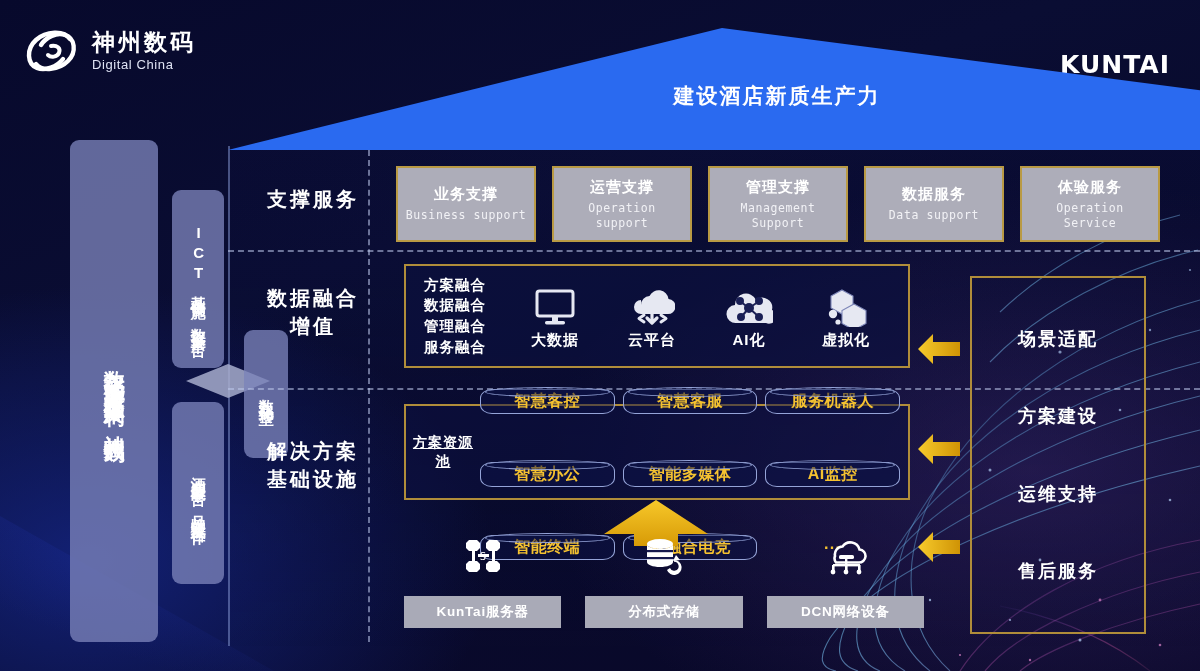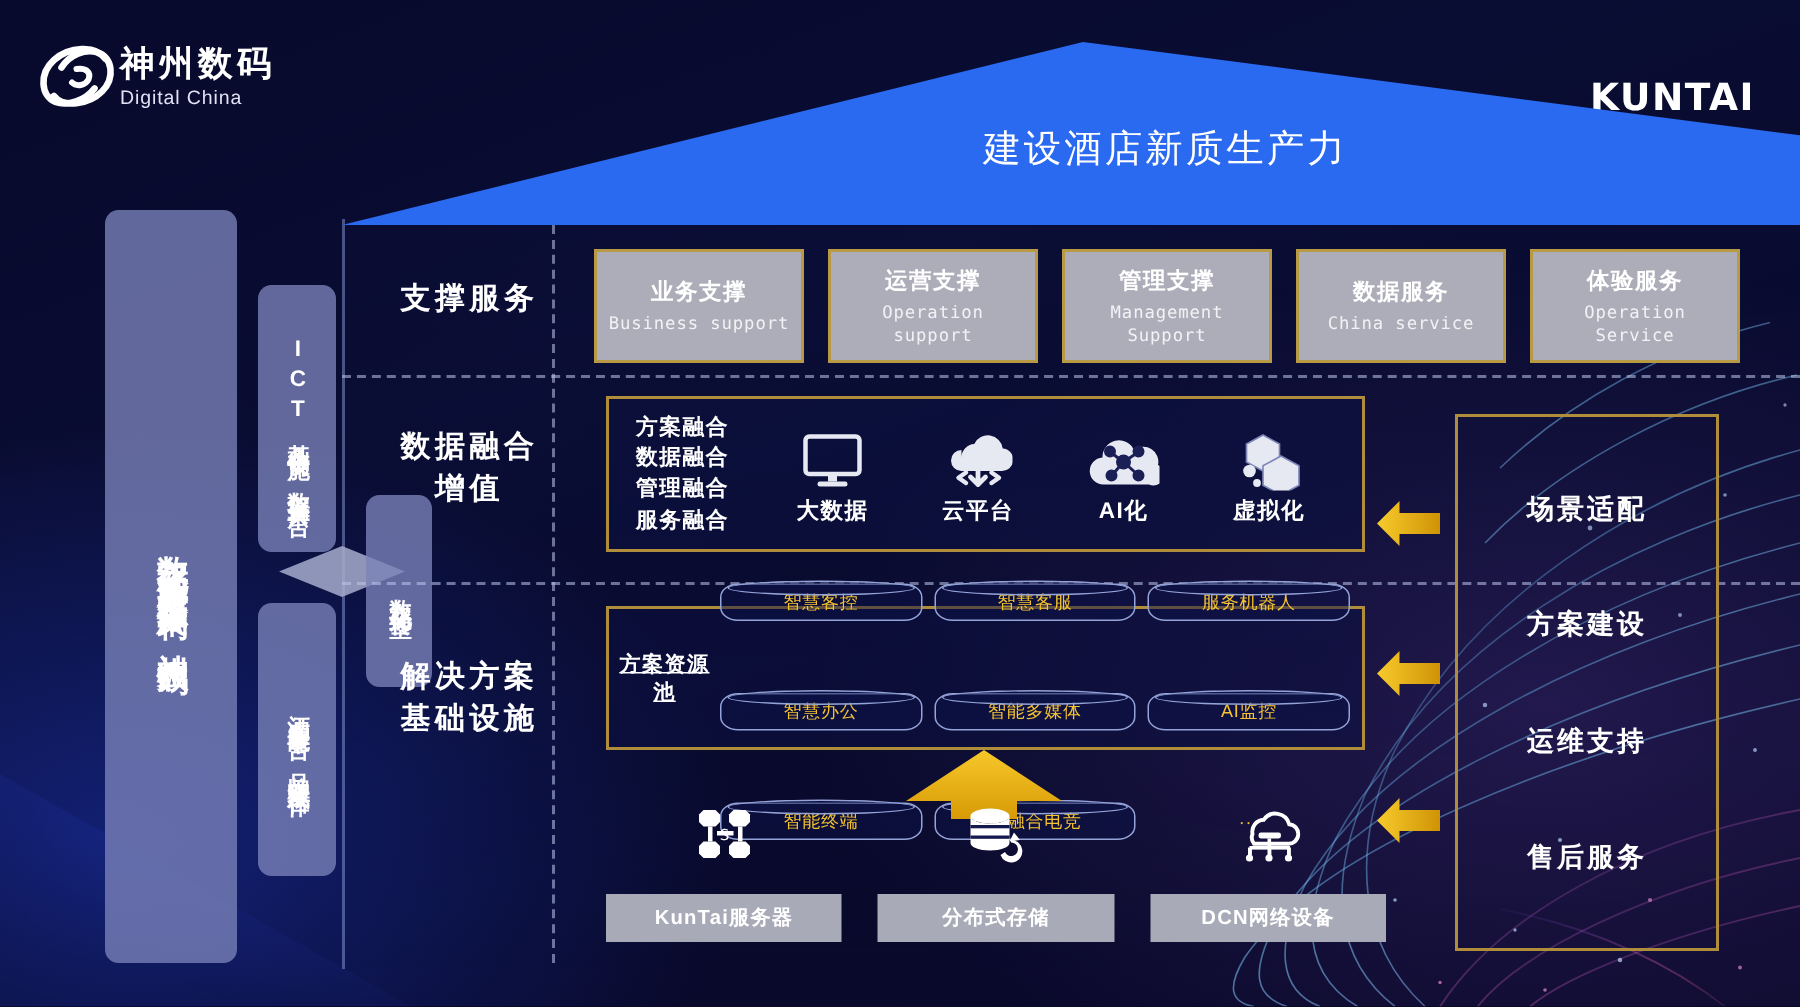--- a/index.html
+++ b/index.html
@@ -19,36 +19,36 @@
     overflow: hidden;
   }
   
   .bg-svg { position: absolute; inset: 0; width: 1200px; height: 671px; pointer-events: none; }
   .lowleft-wedge {
     position: absolute; left: -40px; bottom: -60px; width: 420px; height: 330px;
     background: linear-gradient(200deg, rgba(36,56,190,0.55), rgba(20,26,120,0.0) 72%);
     clip-path: polygon(0% 28%, 100% 100%, 0% 100%);
   }
   
-  .logo-left { position: absolute; left: 24px; top: 26px; display: flex; align-items: center; }
+  .logo-left { position: absolute; left: 24px; top: 26px; display: flex; align-items: center; gap: 12px; }
   .logo-mark { width: 56px; height: 50px; }
   .logo-text-cn { color: #fff; font-size: 23px; font-weight: bold; letter-spacing: 3px; line-height: 1.08; }
   .logo-text-en { color: #dfe3f4; font-size: 13px; letter-spacing: 0.6px; margin-top: 2px; }
   .logo-right { position: absolute; right: 30px; top: 50px; display: flex; align-items: center; gap: 10px; }
   .kt-mark { color: #fff; font-size: 25px; font-weight: bold; letter-spacing: 1px; font-family: "DejaVu Sans", sans-serif; }
   .kt-cn { color: #fff; font-size: 24px; font-weight: bold; letter-spacing: 2px; }
   
   .roof {
     position: absolute; left: 228px; top: 28px; width: 1000px; height: 122px;
     background: #2a6af0;
     clip-path: polygon(49.4% 0%, 100% 54%, 100% 100%, 0% 100%);
   }
   .roof-title {
     position: absolute; left: 612px; top: 82px; width: 330px;
-    color: #ffffff; font-size: 25px; font-weight: normal; letter-spacing: 2px; text-align: center;
+    color: #ffffff; font-size: 21px; font-weight: bold; letter-spacing: 2px; text-align: center;
   }
   .house-wall {
     position: absolute; left: 228px; top: 146px; width: 972px; height: 500px;
     border-left: 2px solid rgba(150,170,230,0.45);
     background: linear-gradient(180deg, rgba(10,14,60,0.25), rgba(8,10,42,0.05));
   }
   
   .vpanel {
     position: absolute; border-radius: 9px;
     background: rgba(123,131,186,0.78);
@@ -107,21 +107,21 @@
     position: absolute; left: 404px; top: 404px; width: 506px; height: 96px;
     border: 2px solid #b08d3a; background: rgba(12,16,64,0.55);
     display: flex; align-items: center;
   }
   .pool-label { color: #fff; font-size: 14px; font-weight: bold; letter-spacing: 1px;
                 line-height: 1.35; width: 62px; text-align: center; margin-left: 6px; text-decoration: underline; }
   .pool-grid { display: grid; grid-template-columns: repeat(3, 1fr); gap: 3px 8px; margin-left: 6px; flex: 1; padding-right: 8px; }
   .cyl {
     position: relative; height: 25px; border: 1.5px solid #95a4d8; border-radius: 12px/9px;
     display: flex; align-items: center; justify-content: center;
-    color: #f5c230; font-size: 12px; font-weight: normal; letter-spacing: 0.5px;
+    color: #f5c230; font-size: 16px; font-weight: bold; letter-spacing: 0.5px;
     background: rgba(12,18,70,0.5);
     margin-top: 45px;
   }
   .cyl::before {
     content: ""; position: absolute; left: 4px; right: 4px; top: -3px; height: 8px;
     border: 1.5px solid #95a4d8; border-radius: 50%; background: rgba(12,18,70,0.5);
   }
   .cyl.plain { border: none; background: none; }
   .cyl.plain::before { display: none; }
   
@@ -244,21 +244,21 @@
     <div class="support-box">
       <div class="support-cn">运营支撑</div>
       <div class="support-en">Operation support</div>
     </div>
     <div class="support-box">
       <div class="support-cn">管理支撑</div>
       <div class="support-en">Management Support</div>
     </div>
     <div class="support-box">
       <div class="support-cn">数据服务</div>
-      <div class="support-en">China service</div>
+      <div class="support-en">Data support</div>
     </div>
     <div class="support-box">
       <div class="support-cn">体验服务</div>
       <div class="support-en">Operation Service</div>
     </div>
   </div>
 
   <div class="fusion-band">
     <div class="fusion-list">
       <div>方案融合</div>

